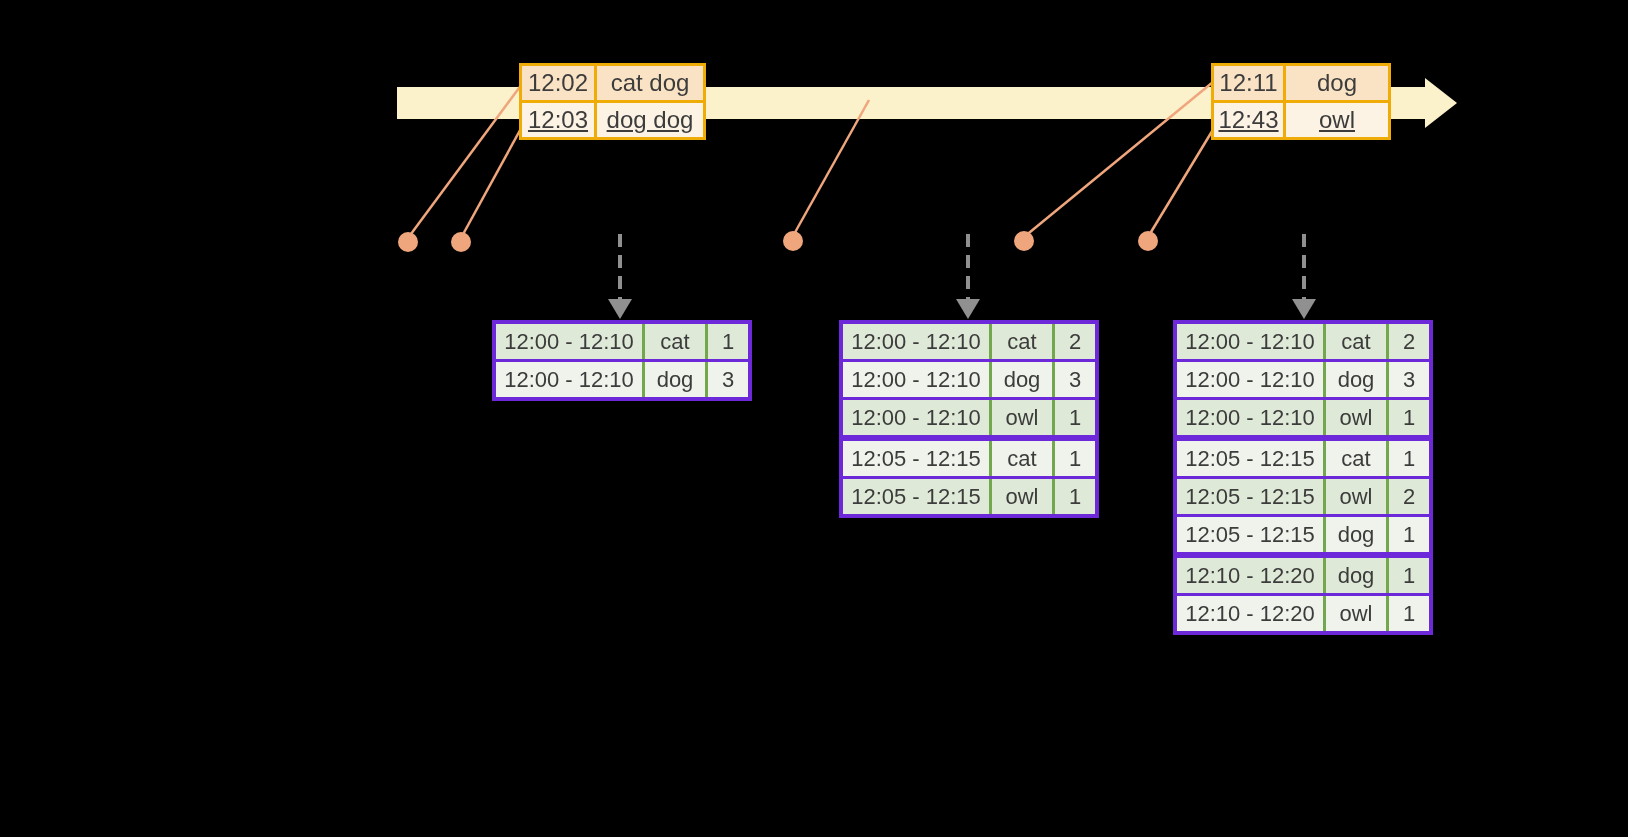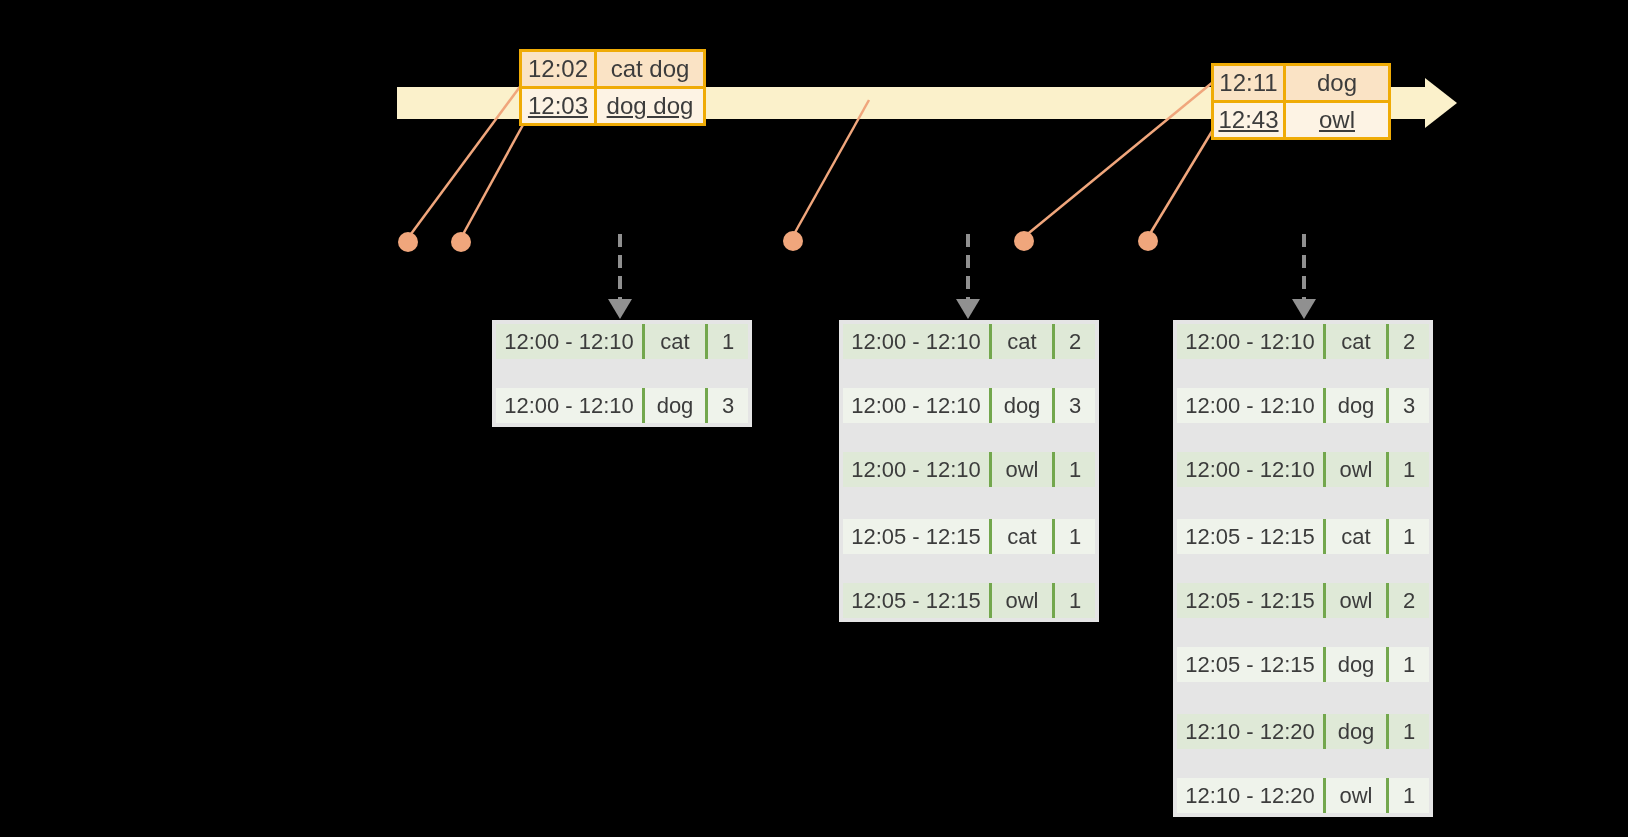--- a/index.html
+++ b/index.html
@@ -7,26 +7,26 @@
     position:relative;width:1628px;height:837px;background:#000000;
     font-family:"Liberation Sans", sans-serif;color:#3c3c3c;overflow:hidden;
   }
   svg.overlay{position:absolute;left:0;top:0;z-index:1;}
 
   
   .etable{position:absolute;display:grid;gap:3px;padding:3px;background:#EFAB06;z-index:2;}
   .etable .cell{display:flex;align-items:center;justify-content:center;height:34px;font-size:24px;}
   .e-dark{background:#FAE3C5;}
   .e-light{background:#FDF3E4;text-decoration:underline;}
-  #etable1{left:519px;top:49px;grid-template-columns:72px 106px;}
+  #etable1{left:519px;top:63px;grid-template-columns:72px 106px;}
   #etable2{left:866px;top:84px;grid-template-columns:78px 114px;}
   #etable3{left:1211px;top:63px;grid-template-columns:69px 102px;text-align:right;}
 
   
-  .gtable{position:absolute;background:#e5e5e5;padding:4px;display:flex;flex-direction:column;z-index:2;gap:26px;}
+  .gtable{position:absolute;background:#6d28d9;padding:4px;display:flex;flex-direction:column;z-index:2;}
   .gtable .trow{display:grid;grid-template-columns:146px 60px 40px;gap:3px;background:#73A74D;margin-bottom:3px;}
   .gtable .trow.group-end{margin-bottom:6px;}
   .gtable .trow:last-child{margin-bottom:0;}
   .gtable .cell{height:35px;display:flex;align-items:center;justify-content:center;font-size:22px;}
   .g-dark{background:#DFE9D7;}
   .g-light{background:#EFF3EB;}
   #gtable1{left:492px;top:320px;}
   #gtable2{left:839px;top:320px;}
   #gtable3{left:1173px;top:320px;}
 </style>

